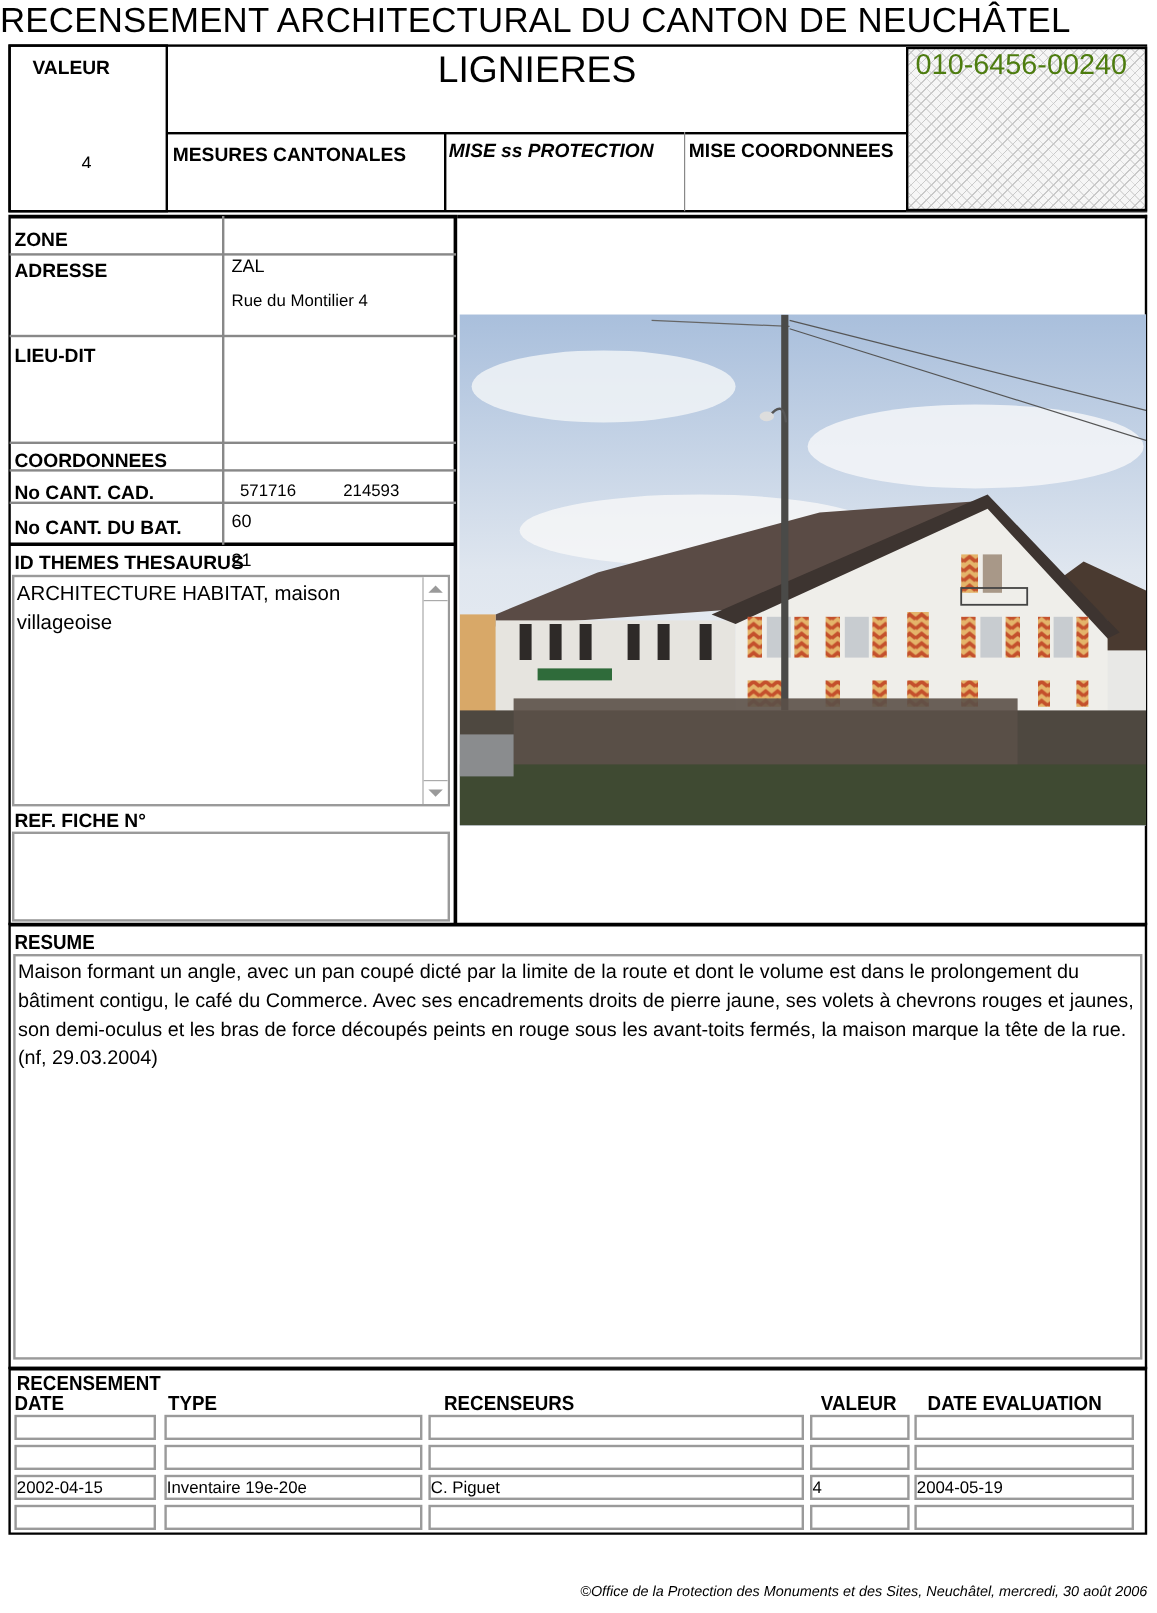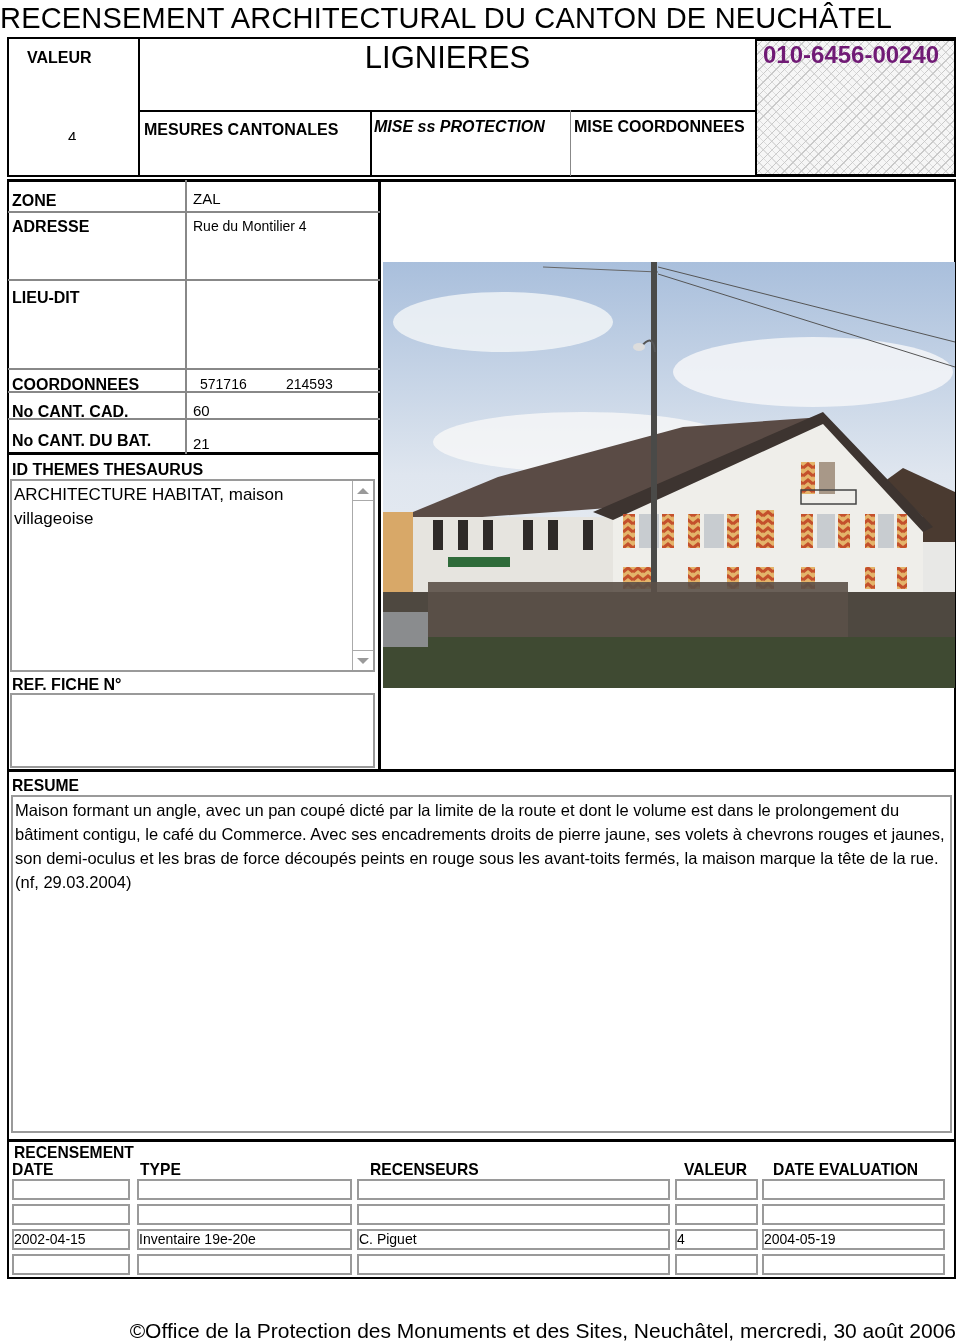--- a/index.html
+++ b/index.html
@@ -18,28 +18,28 @@
   .hline-mid { left: 140px; top: 110px; width: 616px; height: 2px; background: #000; }
   .mes-label { left: 144px; top: 121px; font-size: 16px; font-weight: bold; }
   .vline-1 { left: 370px; top: 110px; width: 2px; height: 66px; background: #000; }
   .mise-prot { left: 374px; top: 118px; font-size: 16px; font-weight: bold; font-style: italic; }
   .vline-2 { left: 570px; top: 110px; width: 1px; height: 66px; background: #888; }
   .mise-inv { left: 574px; top: 118px; font-size: 16px; font-weight: bold; }
   .id-box { left: 755px; top: 39px; width: 201px; height: 137px; border: 2px solid #000;
             background-color: #f6f6f6;
             background-image: repeating-linear-gradient(135deg, transparent 0 3px, #c9c9c9 3px 4px, transparent 4px 6px),
                               repeating-linear-gradient(45deg, transparent 0 3px, #dcdcdc 3px 4px, transparent 4px 6px); }
-  .id-text { left: 763px; top: 41px; font-size: 24px; font-weight: bold; color: #701a75; }
+  .id-text { left: 763px; top: 41px; font-size: 24px; font-weight: normal; color: #4d7c0f; }
 
   
   .info { left: 7px; top: 179px; width: 374px; height: 276px; border-top: 3px solid #000; border-left: 2px solid #000; border-right: 3px solid #000; border-bottom: 3px solid #000; }
   .vsep { left: 185px; top: 180px; width: 2px; height: 274px; background: #888; }
   .hsep { left: 8px; width: 372px; height: 2px; background: #888; }
   .flabel { font-size: 16px; font-weight: bold; white-space: nowrap; }
-  .fval { font-size: 15px; white-space: nowrap; }
+  .fval { font-size: 15px; white-space: nowrap; margin-top: 24px; }
   .fval.small { font-size: 14px; }
 
   
   .thes-box { left: 7px; top: 455px; width: 374px; height: 316px; border-left: 2px solid #000; border-right: 3px solid #000; }
   .thes-label { left: 12px; top: 461px; font-size: 16px; font-weight: bold; }
   .thes-area { left: 10px; top: 479px; width: 365px; height: 193px; border: 2px solid #9a9a9a; background: #fff; }
   .thes-text { left: 14px; top: 483px; width: 330px; font-size: 17px; line-height: 24px; }
   .scrollbar { left: 352px; top: 481px; width: 21px; height: 189px; border-left: 1px solid #aaa; background: #fff; }
   .scroll-up { left: 353px; top: 481px; width: 20px; height: 20px; border-bottom: 1px solid #aaa; }
   .scroll-dn { left: 353px; top: 650px; width: 20px; height: 20px; border-top: 1px solid #aaa; }
@@ -57,21 +57,21 @@
   .resume-label { left: 12px; top: 776px; font-size: 17px; font-weight: bold; transform: scaleX(0.92); transform-origin: left; }
   .resume-area { left: 11px; top: 795px; width: 941px; height: 338px; border: 2px solid #9a9a9a; }
   .resume-text { left: 15px; top: 798px; width: 930px; font-size: 16.5px; line-height: 24px; }
 
   
   .rec-box { left: 7px; top: 1139px; width: 949px; height: 140px; border: 2px solid #000; border-top: 3px solid #000; }
   .rec-label { left: 14px; top: 1143px; font-size: 17px; font-weight: bold; transform: scaleX(0.92); transform-origin: left; }
   .col-h { top: 1160px; font-size: 17px; font-weight: bold; transform: scaleX(0.92); transform-origin: left; white-space: nowrap; }
   .cell { height: 21px; border: 2px solid #9a9a9a; font-size: 14px; line-height: 17px; overflow: hidden; white-space: nowrap; }
 
-  .footer { right: 8px; top: 1319px; font-size: 21px; white-space: nowrap; }
+  .footer { right: 8px; top: 1319px; font-size: 12px; font-style: italic; white-space: nowrap; }
 </style>
 </head>
 <body>
 
 <div class="abs main-title">RECENSEMENT ARCHITECTURAL DU CANTON DE NEUCHÂTEL</div>
 
 <div class="abs hdr"></div>
 <div class="abs valeur-cell"></div>
 <div class="abs valeur-label">VALEUR</div>
 <div class="abs valeur-val">4</div>

